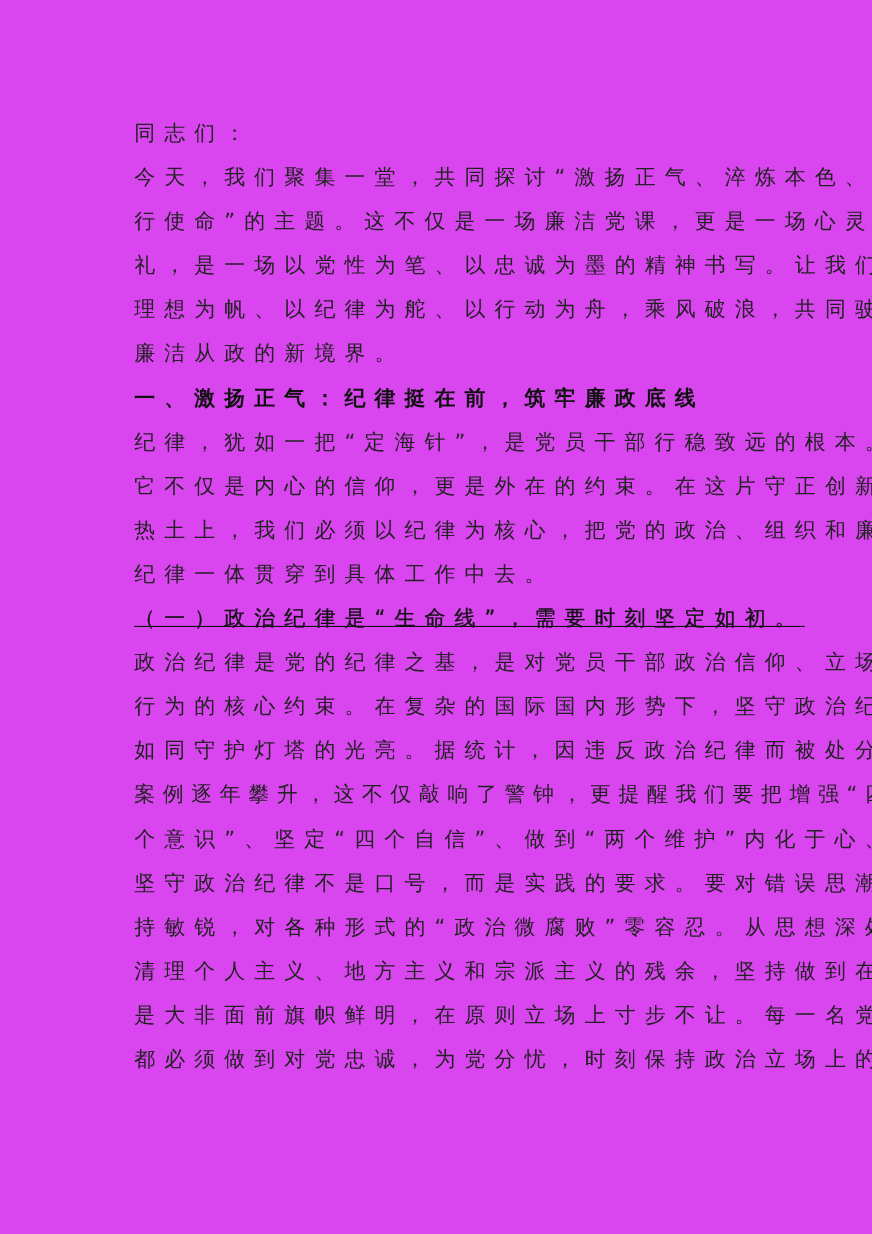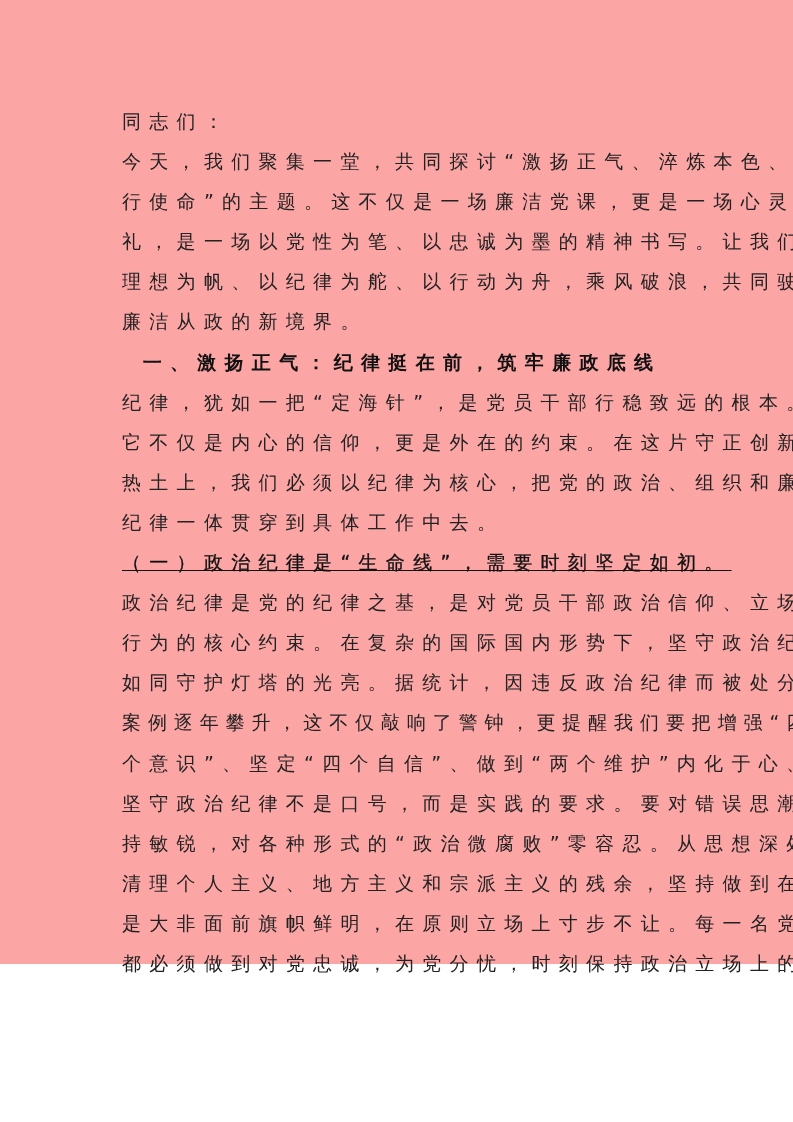--- a/index.html
+++ b/index.html
@@ -1,28 +1,28 @@
 <!DOCTYPE html>
 <html><head>
 <meta charset="utf-8">
 <style>
   html, body { margin: 0; padding: 0; background: #ffffff; }
   body { width: 793px; height: 1122px; position: relative; overflow: hidden; }
-  .page { position: absolute; left: 0; top: 0; width: 793px; height: 964px; background: #fca5a5; }
+  .page { position: absolute; left: 0; top: 0; width: 793px; height: 1122px; background: #d946ef; }
   .text-block { position: absolute; left: 122px; top: 101px; width: 560px; }
   .line {
     font-family: "DejaVu Sans", sans-serif;
     font-size: 19px;
     line-height: 40.1px;
     height: 40.1px;
     color: #222222;
     white-space: nowrap;
     letter-spacing: 8.3px;
   }
-  .line.heading1 { font-weight: bold; color: #111111; text-align: center; }
+  .line.heading1 { font-weight: bold; color: #111111; }
   .line.heading2 { font-weight: normal; color: #111111; text-decoration: underline; -webkit-text-stroke: 0.3px #111; }
   .line.tight { letter-spacing: 6.9px; }
 </style>
 </head>
 <body>
 
 <div class="page">
   <div class="text-block">
     <div class="line">同志们：</div>
     <div class="line">今天，我们聚集一堂，共同探讨“激扬正气、淬炼本色、践</div>

